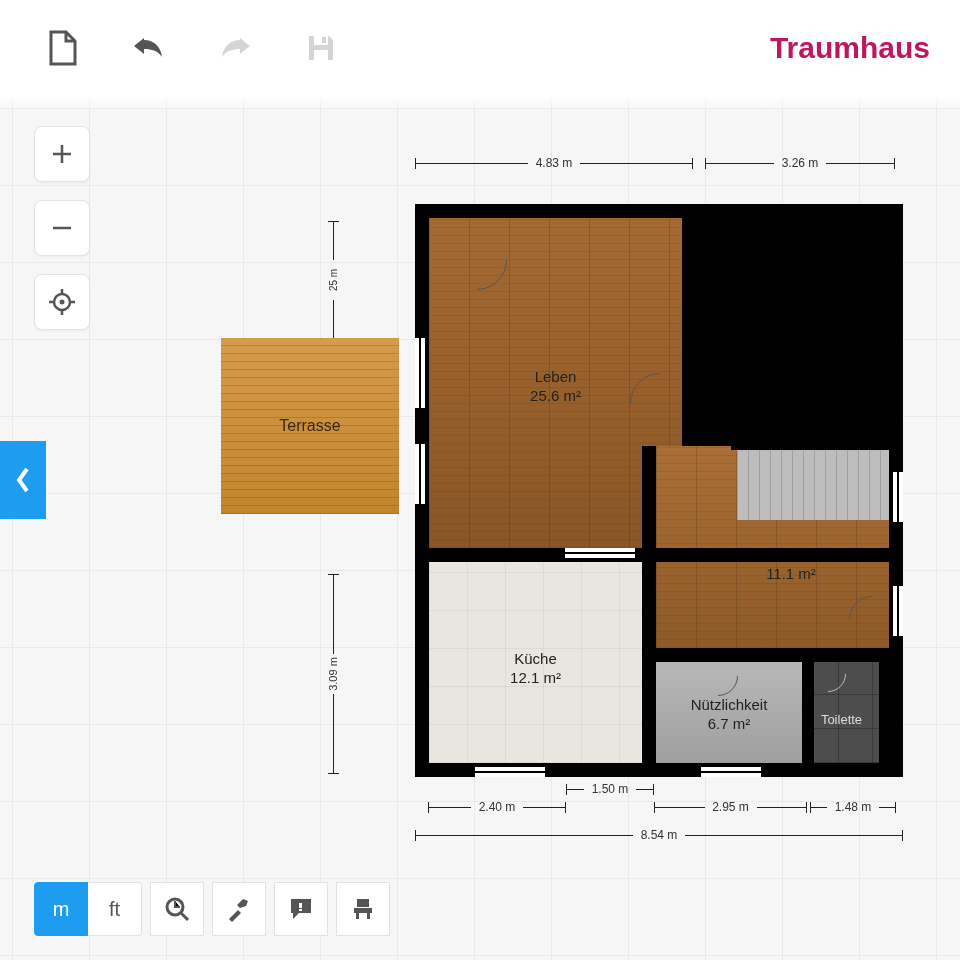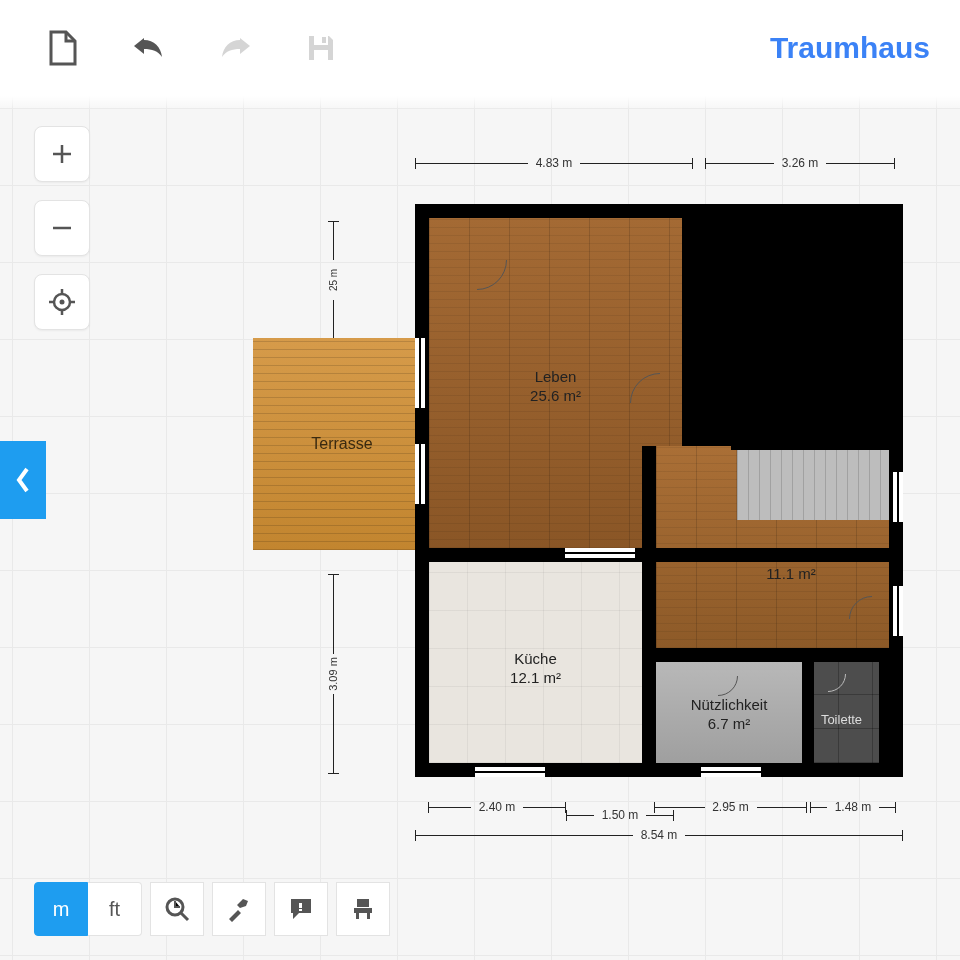--- a/index.html
+++ b/index.html
@@ -2,21 +2,21 @@
 <html><head>
 <meta charset="utf-8">
 <style>
   * { box-sizing: border-box; margin: 0; padding: 0; }
   html, body { width: 960px; height: 960px; font-family: "Helvetica Neue", Arial, sans-serif; background: #fff; overflow: hidden; }
   
   
   .topbar { height: 96px; display: flex; align-items: center; padding: 0 30px 0 40px; }
   .topbar .tool { width: 46px; height: 46px; margin-right: 40px; display: flex; align-items: center; justify-content: center; color: #555; cursor: pointer; }
   .topbar .tool.disabled { color: #d5d5d5; cursor: default; }
-  .topbar .title { margin-left: auto; font-size: 30px; font-weight: 700; color: #3b82f6; }
+  .topbar .title { margin-left: auto; font-size: 30px; font-weight: 700; color: #be185d; }
   
   
   .canvas { position: absolute; left: 0; right: 0; top: 96px; bottom: 0; background: #f6f6f6; overflow: hidden; }
   .grid { position: absolute; inset: 0;
     background-image:
       linear-gradient(to right, #e9e9e9 1px, transparent 1px),
       linear-gradient(to bottom, #e9e9e9 1px, transparent 1px);
     background-size: 77px 77px;
     background-position: 12px 12px;
   }
@@ -66,21 +66,21 @@
       repeating-linear-gradient(90deg, rgba(0,0,0,.05) 0 1px, transparent 1px 38px),
       #e9e5df;
   }
   .conc { background: linear-gradient(180deg, #b8b8b8, #9f9f9f); }
   .dark-tile {
     background:
       repeating-linear-gradient(0deg, rgba(0,0,0,.25) 0 1px, transparent 1px 34px),
       repeating-linear-gradient(90deg, rgba(0,0,0,.25) 0 1px, transparent 1px 34px),
       #4d4d4d;}
   
-  .terrace { position: absolute; left: 253px; top: 242px; width: 178px; height: 212px;
+  .terrace { position: absolute; left: 221px; top: 242px; width: 178px; height: 176px;
     background:
       repeating-linear-gradient(0deg, rgba(0,0,0,.14) 0 1px, transparent 1px 8px),
       linear-gradient(180deg, #d69b4a, #c2852f);}
   .terrace .label{ position:absolute; inset:0; display:flex;align-items:center;justify-content:center; font-size:16px;color:#3a2a10;}
   
   .stairs { position:absolute; background:#bdbdbd; }
   .stairs::before{content:"";position:absolute;inset:0;background:repeating-linear-gradient(90deg, rgba(0,0,0,.15) 0 1px, transparent 1px 11px);}
   
   .door-arc { position:absolute; width:60px; height:60px; border:1px solid #555; border-radius:50%; clip-path: polygon(50% 50%, 100% 50%, 100% 0, 50% 0);} 
   
@@ -185,21 +185,21 @@
       <span class="cap b"></span>
       <span class="txt" style="font-size:10px;">1.40 m</span>
   </div>
   <div class="dim v" style="left:326px; top:478px; height:200px;">
     <span class="cap t"></span>
       <span class="cap b"></span>
       <span class="txt" style="font-size:11px;">3.09 m</span>
   </div>
 
   <div class="dim h" style="left:428px; top:704px; width:138px;"><span class="cap l"></span><span class="cap r"></span><span class="txt">2.40 m</span></div>
-  <div class="dim h" style="left:566px; top:712px; width:108px;"><span class="cap l"></span><span class="cap r"></span><span class="txt">1.50 m</span></div>
+  <div class="dim h" style="left:566px; top:686px; width:88px;"><span class="cap l"></span><span class="cap r"></span><span class="txt">1.50 m</span></div>
   <div class="dim h" style="left:654px; top:704px; width:153px;"><span class="cap l"></span><span class="cap r"></span><span class="txt">2.95 m</span></div>
   <div class="dim h" style="left:810px; top:704px; width:86px;"><span class="cap l"></span><span class="cap r"></span><span class="txt">1.48 m</span></div>
 
   <div class="dim h" style="left:415px; top:732px; width:488px;"><span class="cap l"></span><span class="cap r"></span><span class="txt">8.54 m</span></div>
 
   <div class="terrace">
     <div class="label">Terrasse</div>
   </div>
 
   <div class="plan">

